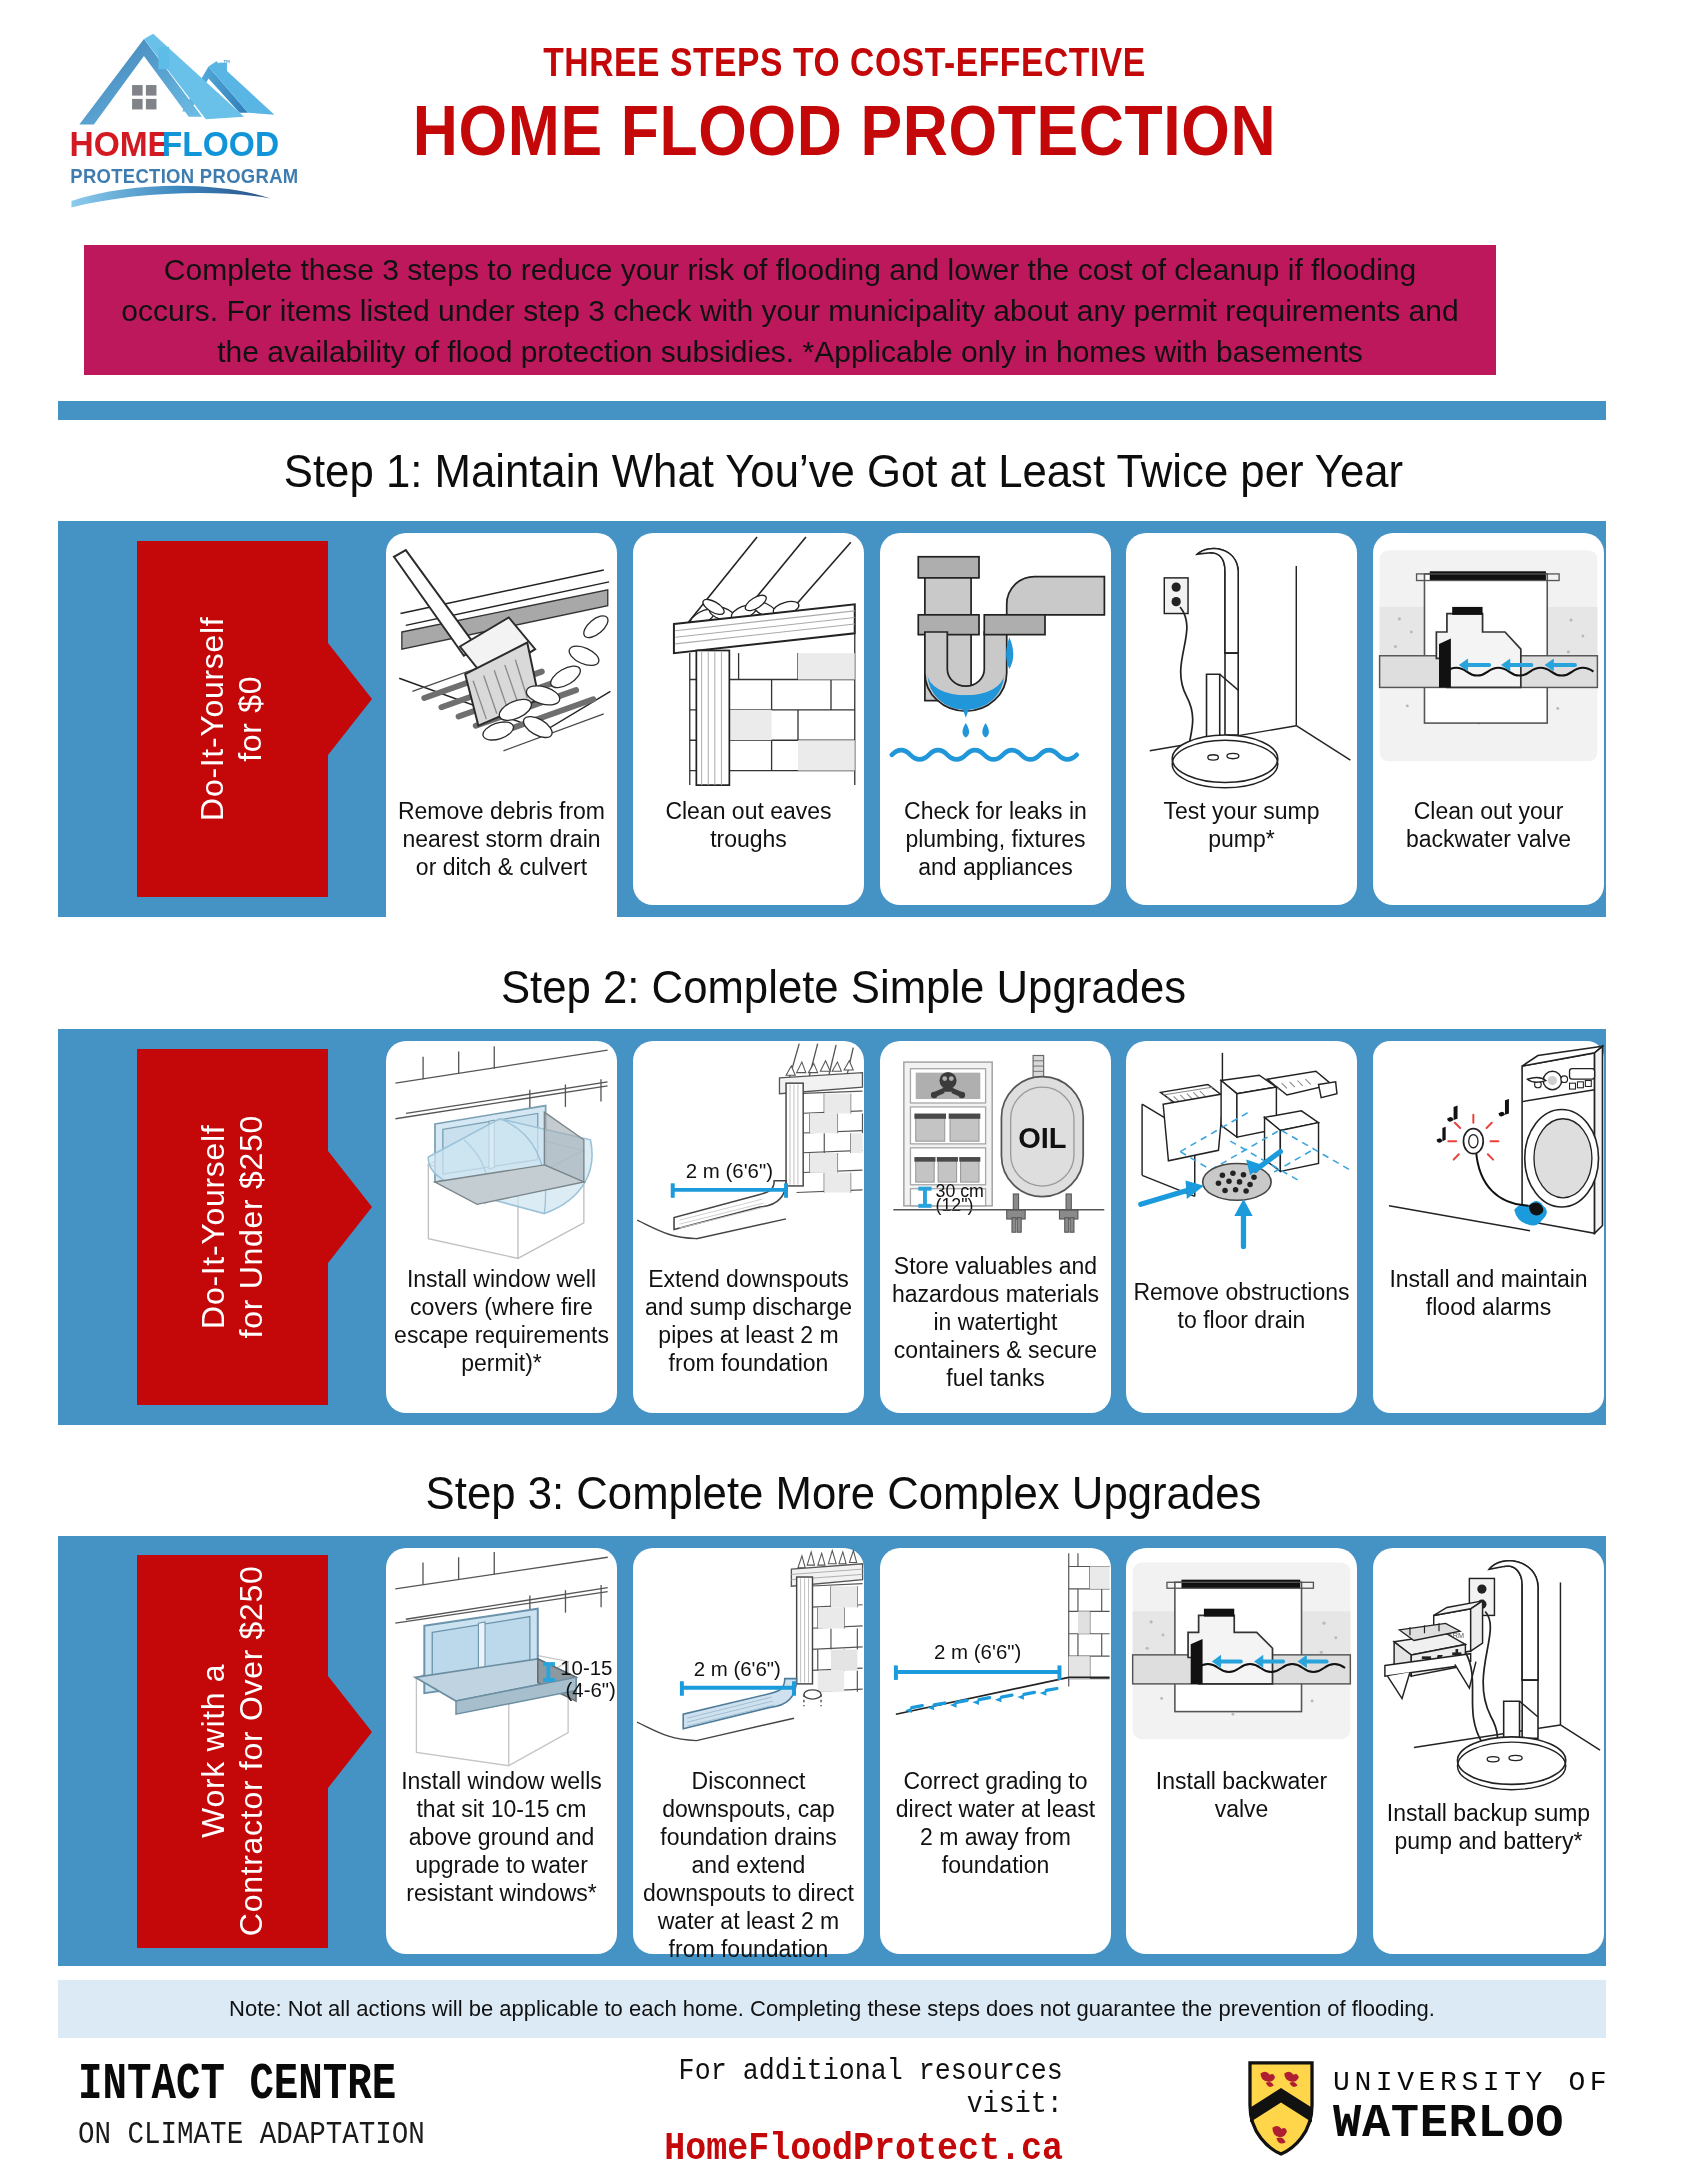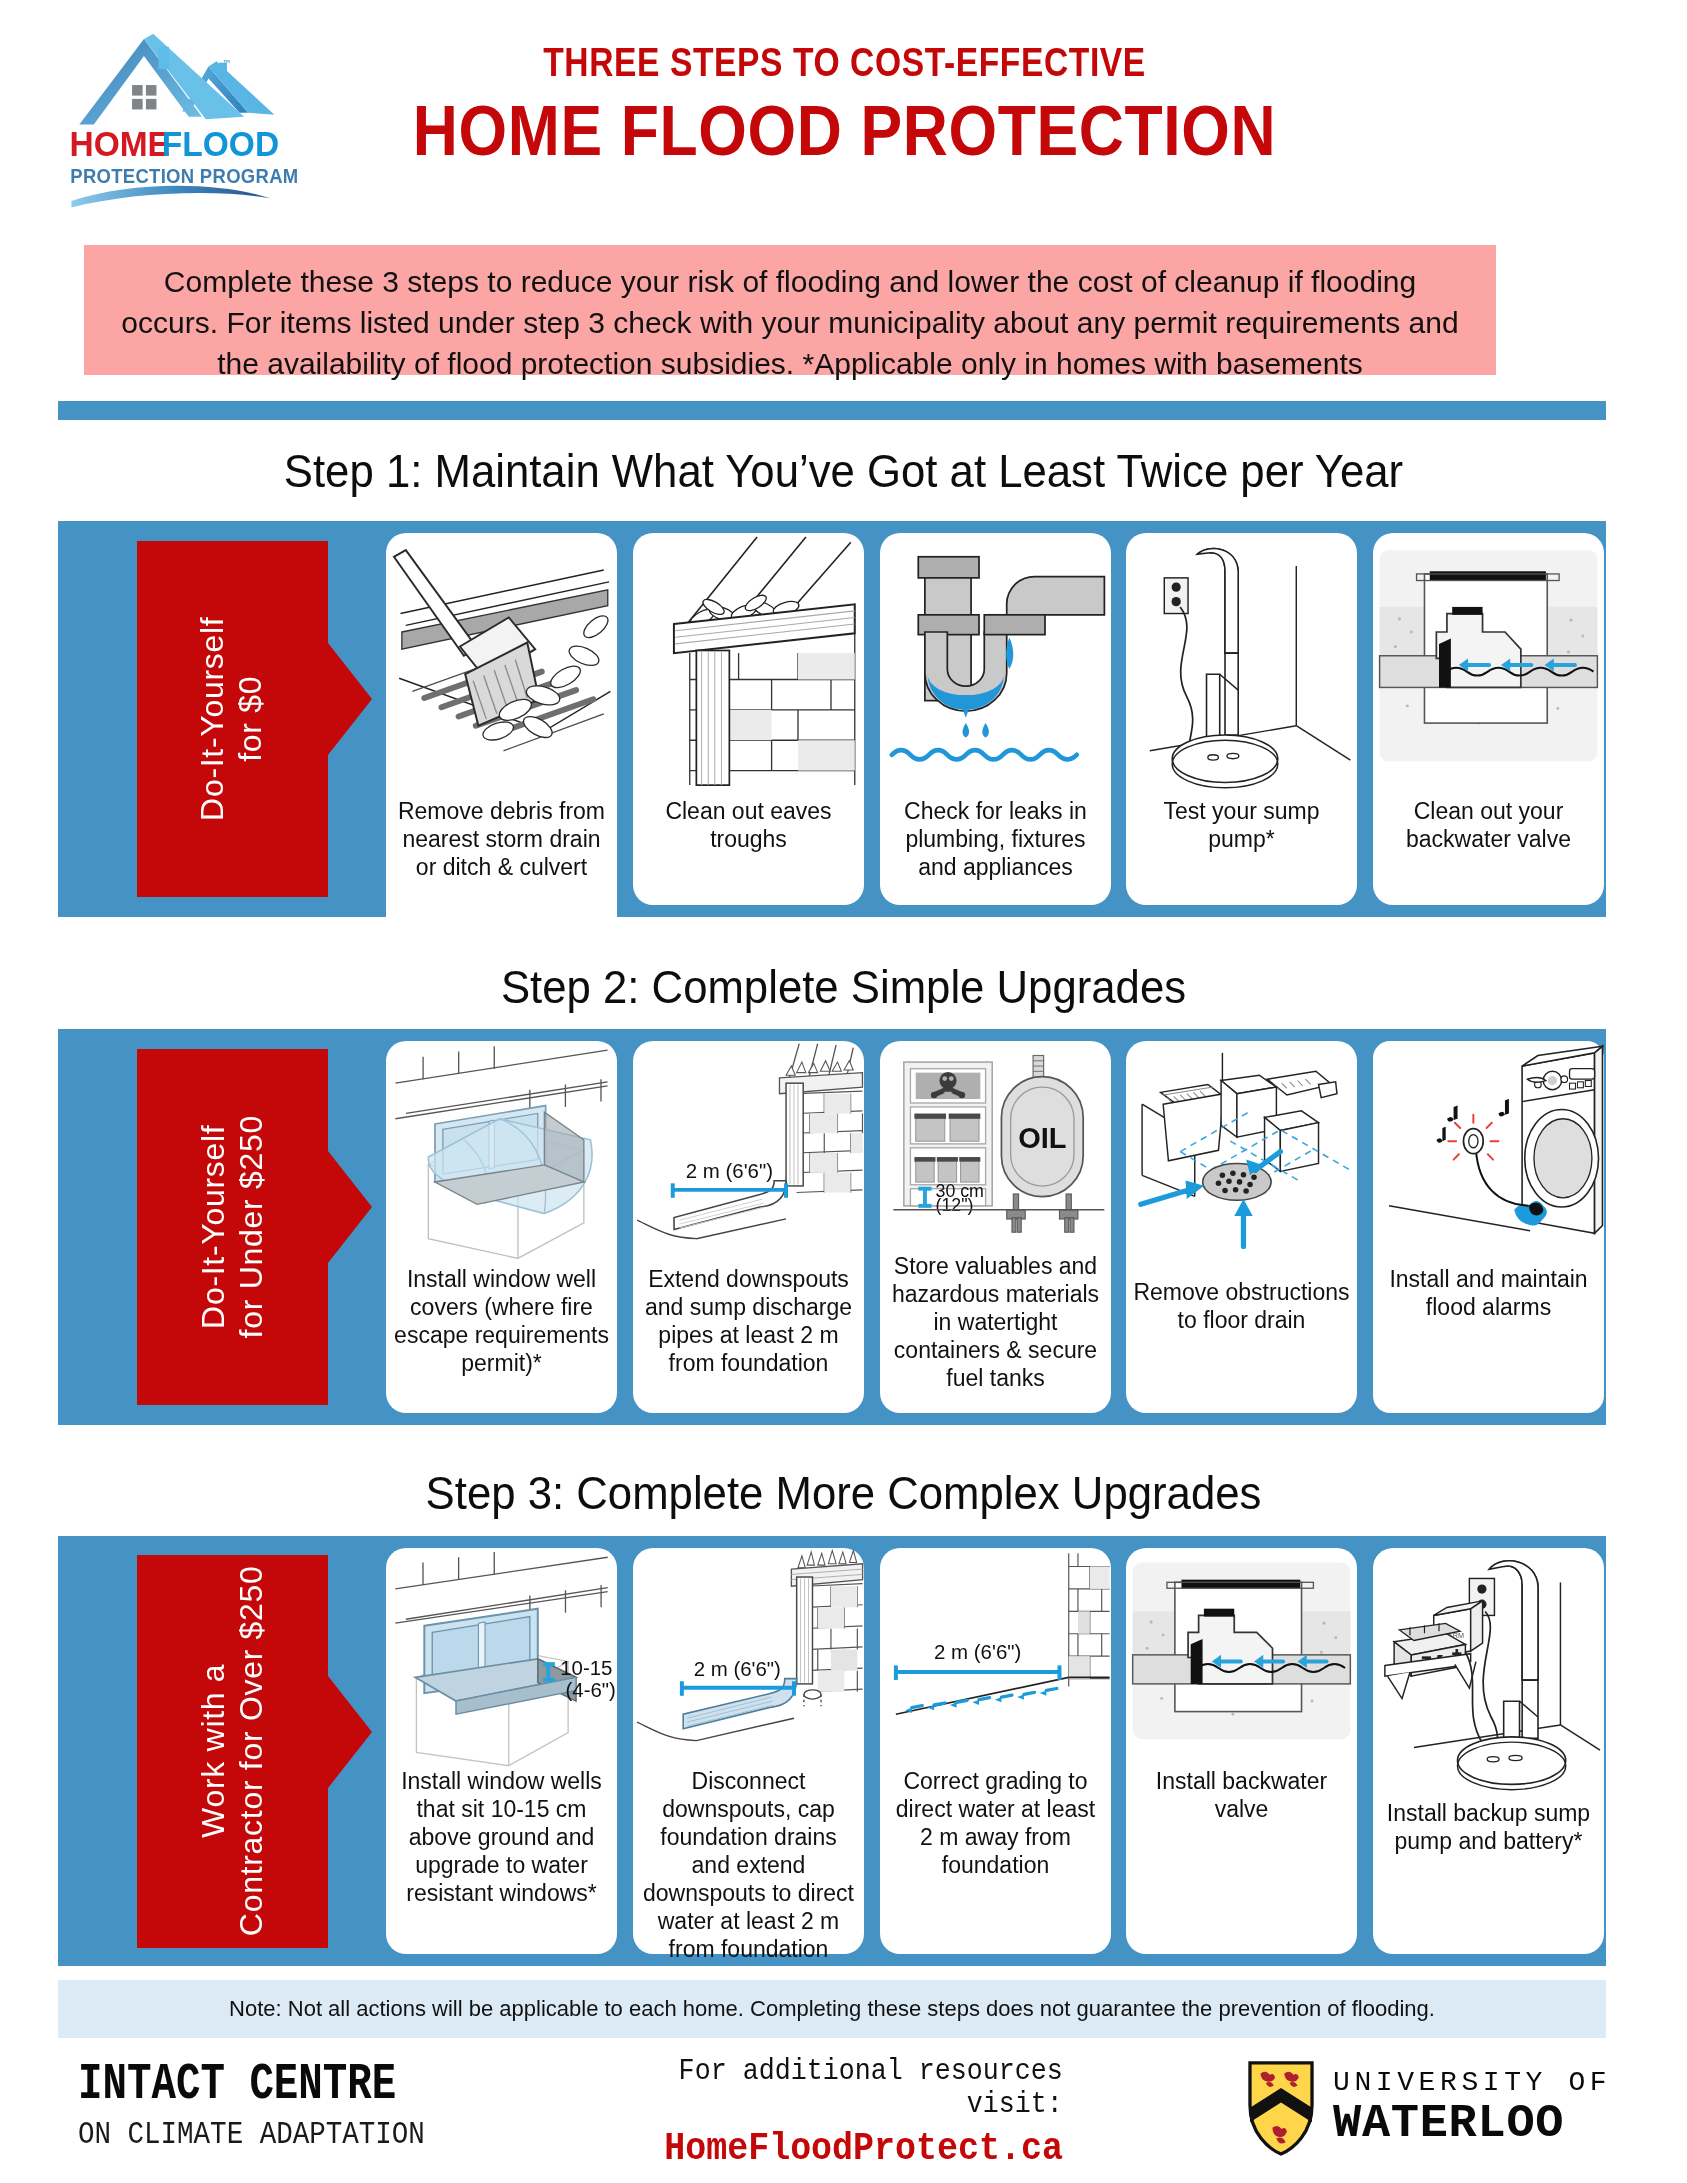--- a/index.html
+++ b/index.html
@@ -20,21 +20,21 @@
     transform:scaleX(0.84); transform-origin:center; white-space:nowrap;
   }
   .maintitle {
     color:#C40708; font-weight:bold; font-size:71px; letter-spacing:0.7px;
     margin-top:5.3px; transform:scaleX(0.88); transform-origin:center; white-space:nowrap;
   }
 
   
   .intro {
     position:absolute; left:84px; top:245px; width:1412px; height:130px;
-    background:#fca5a5; padding:17px 36px 0 36px;
+    background:#be185d; padding:5px 36px 0 36px;
   }
   .intro p {
     font-size:30px; line-height:1.36; color:#111; text-align:center;
   }
 
   
   .divider-bar { position:absolute; left:58px; top:401px; width:1548px; height:18.5px; background:#4593C4; }
 
   
   .step-head {

